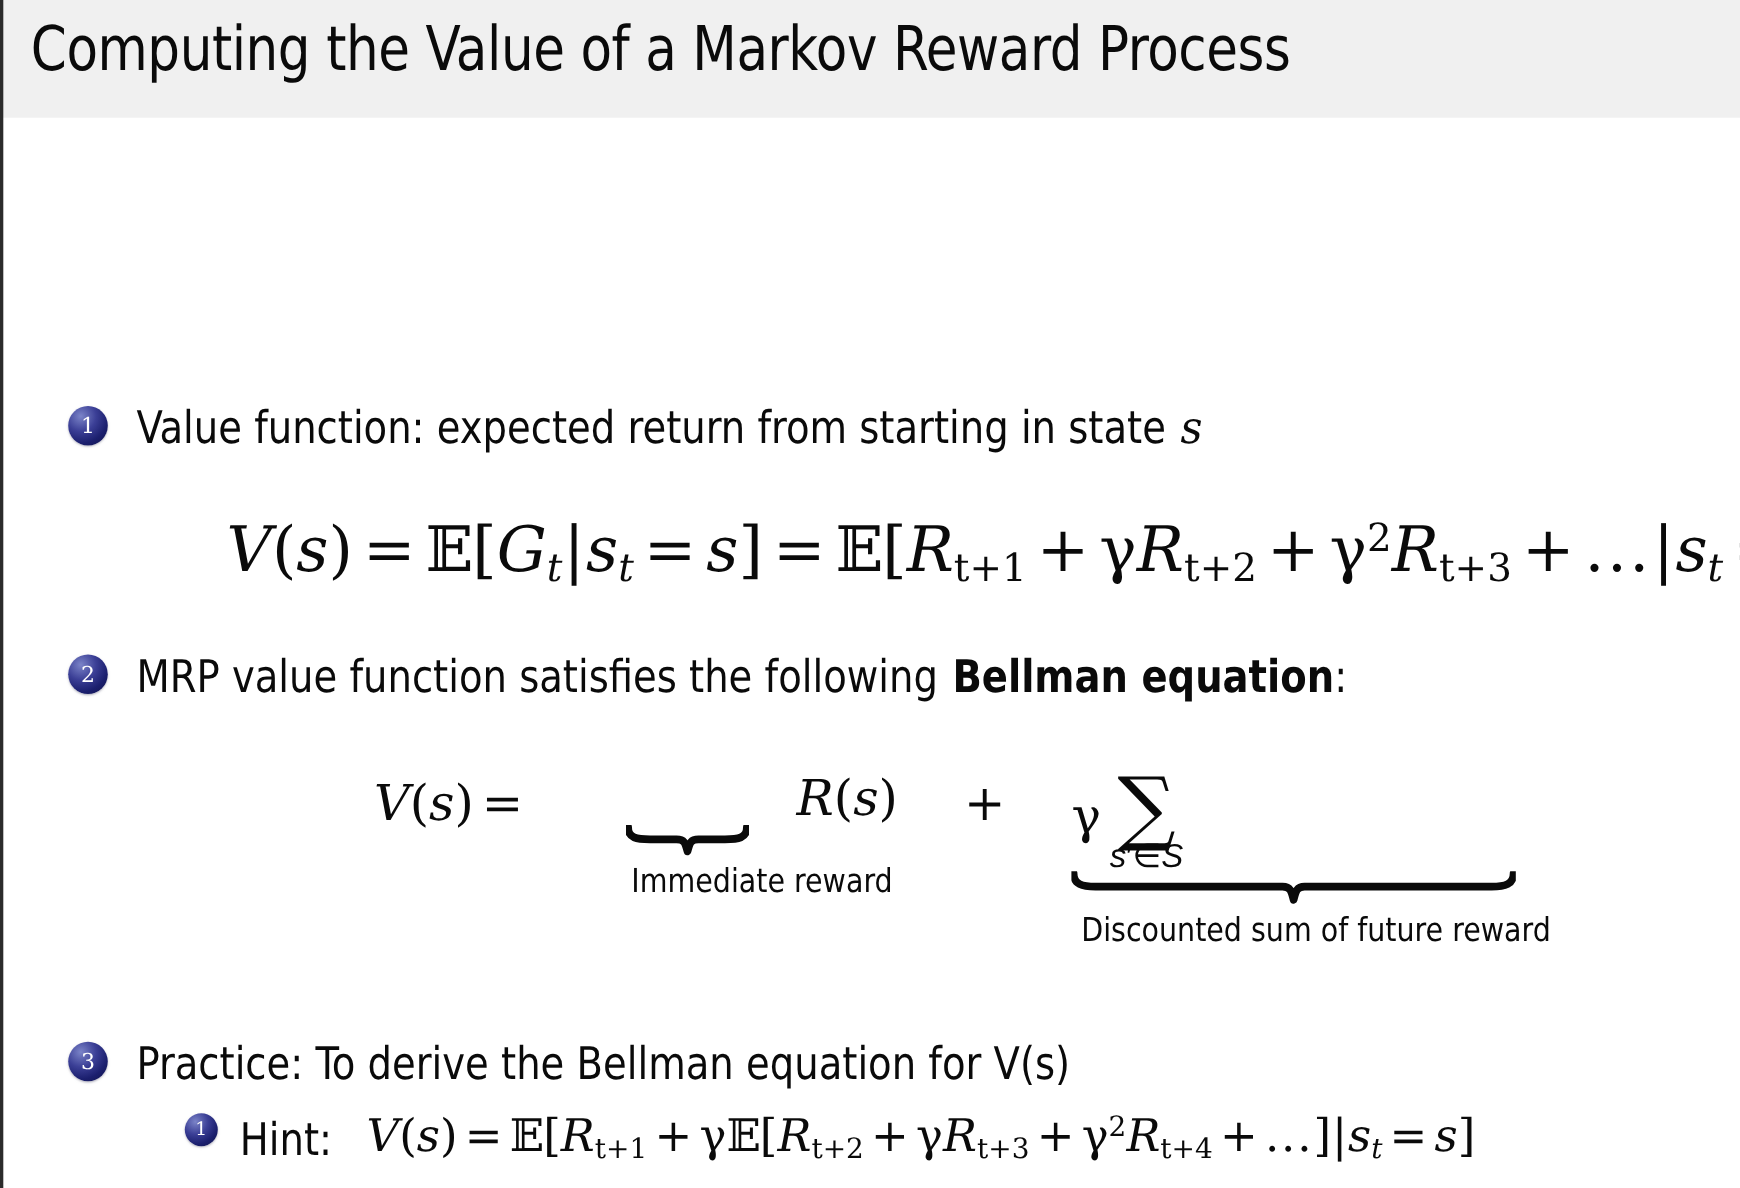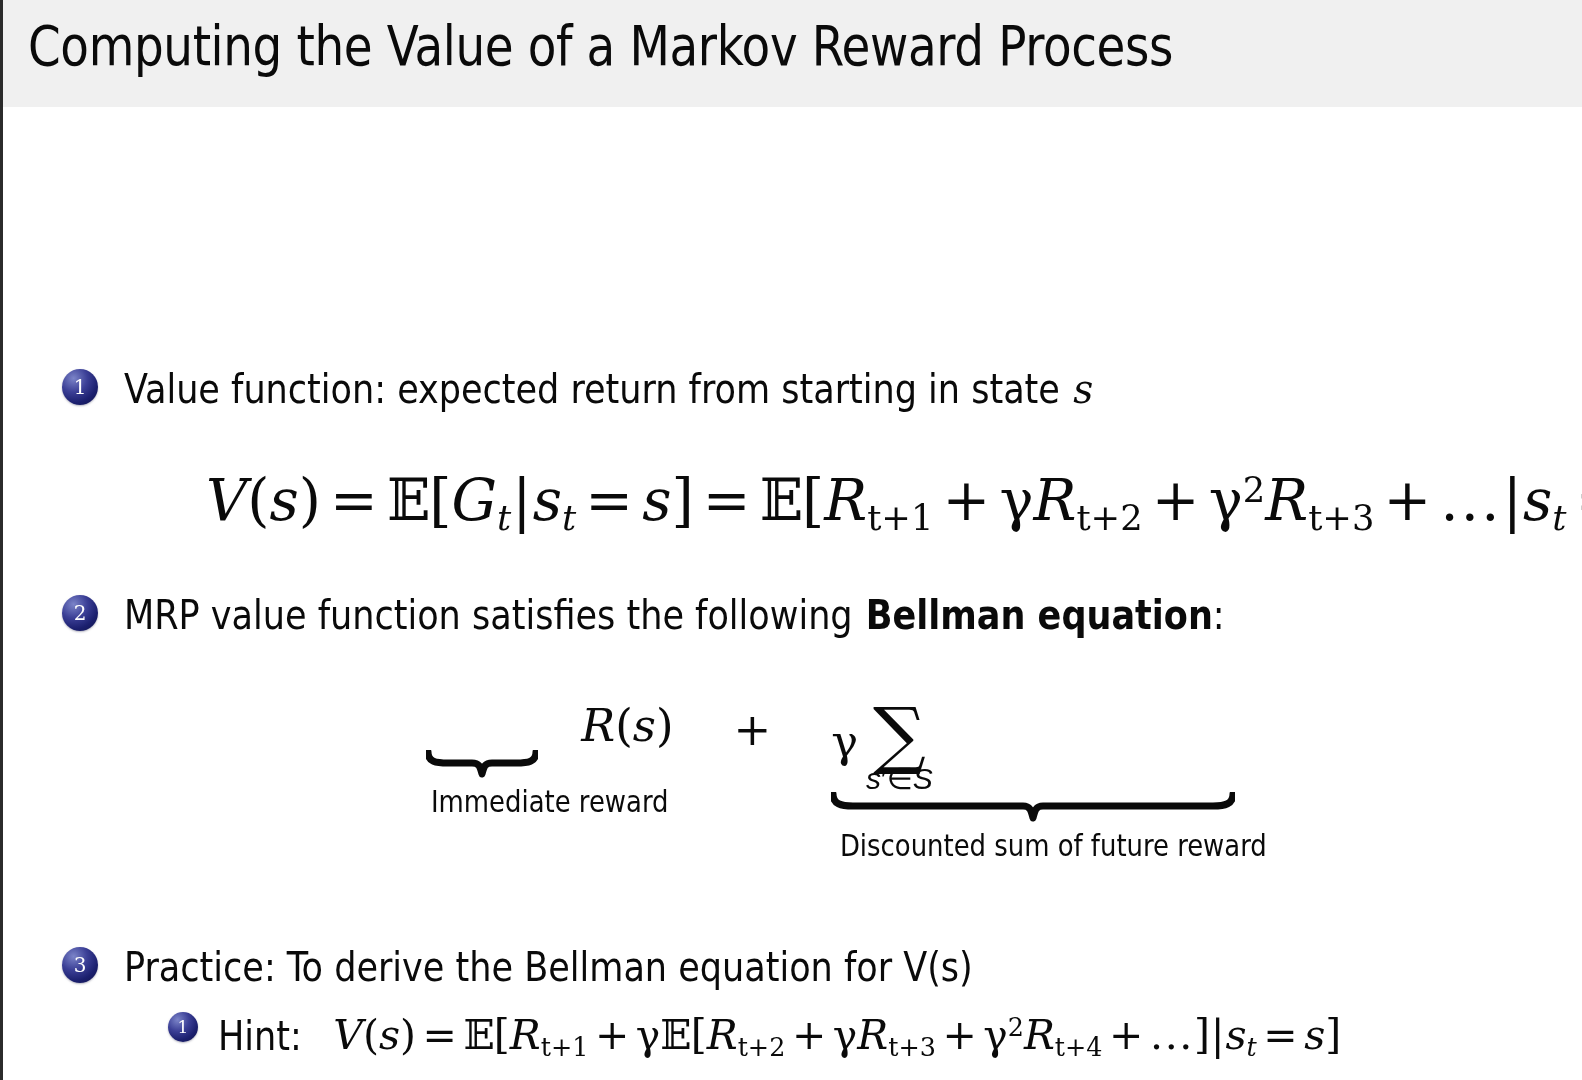--- a/index.html
+++ b/index.html
@@ -217,21 +217,21 @@
     padding-right: 4px;
   }
   .sum-row .tail { padding-top: 16px; }
 
   
   #item1 { left: 62px; top: 262px; }
   #item2 { left: 62px; top: 488px; }
   #item3 { left: 62px; top: 840px; }
   #item3sub { left: 168px; top: 905px; }
 
-  .hint-row { display: flex; align-items: flex-end; }
+  .hint-row { display: flex; align-items: flex-start; }
   .hint-label {
     font-family: "DejaVu Sans Condensed", "Liberation Sans Narrow", "Liberation Sans", sans-serif;
     font-size: 41px;
     color: #0a0a0a;
     transform: scaleX(0.95);
     transform-origin: left center;
     padding-right: 14px;
   }
   .hint-eq { font-size: 41px; margin-left: 13px; }
 </style>
@@ -257,20 +257,23 @@
   </div>
 
   <div class="item" id="item2">
     <span class="bullet-sphere lvl1">2</span>
     <span class="bullet-gap-1"></span>
     <span class="item-text"><span>MRP value function satisfies the following</span><span class="gap"></span><span class="bold">Bellman equation</span><span>:</span></span>
   </div>
 
   <div class="bellman">
 
+    <span class="math bell-lhs">
+      <span style="font-style:italic">V</span><span class="brk">(</span>s<span class="brk">)</span><span class="op">=</span>
+    </span>
 
     <span class="bell-spacer-a"></span>
 
     <span class="braced">
       <span class="math braced-top">
         <span style="font-style:italic">R</span><span class="brk">(</span>s<span class="brk">)</span>
       </span>
       <svg class="brace-svg" width="112" height="30" viewBox="0 0 112 30">
         <path d="M2,2 C2,12 10,13 22,13 L46,13 C53,13 54,16 56,24 C58,16 59,13 66,13 L90,13 C102,13 110,12 110,2" fill="none" stroke="#0a0a0a" stroke-width="7" stroke-linecap="round" stroke-linejoin="round"></path>
       </svg>

